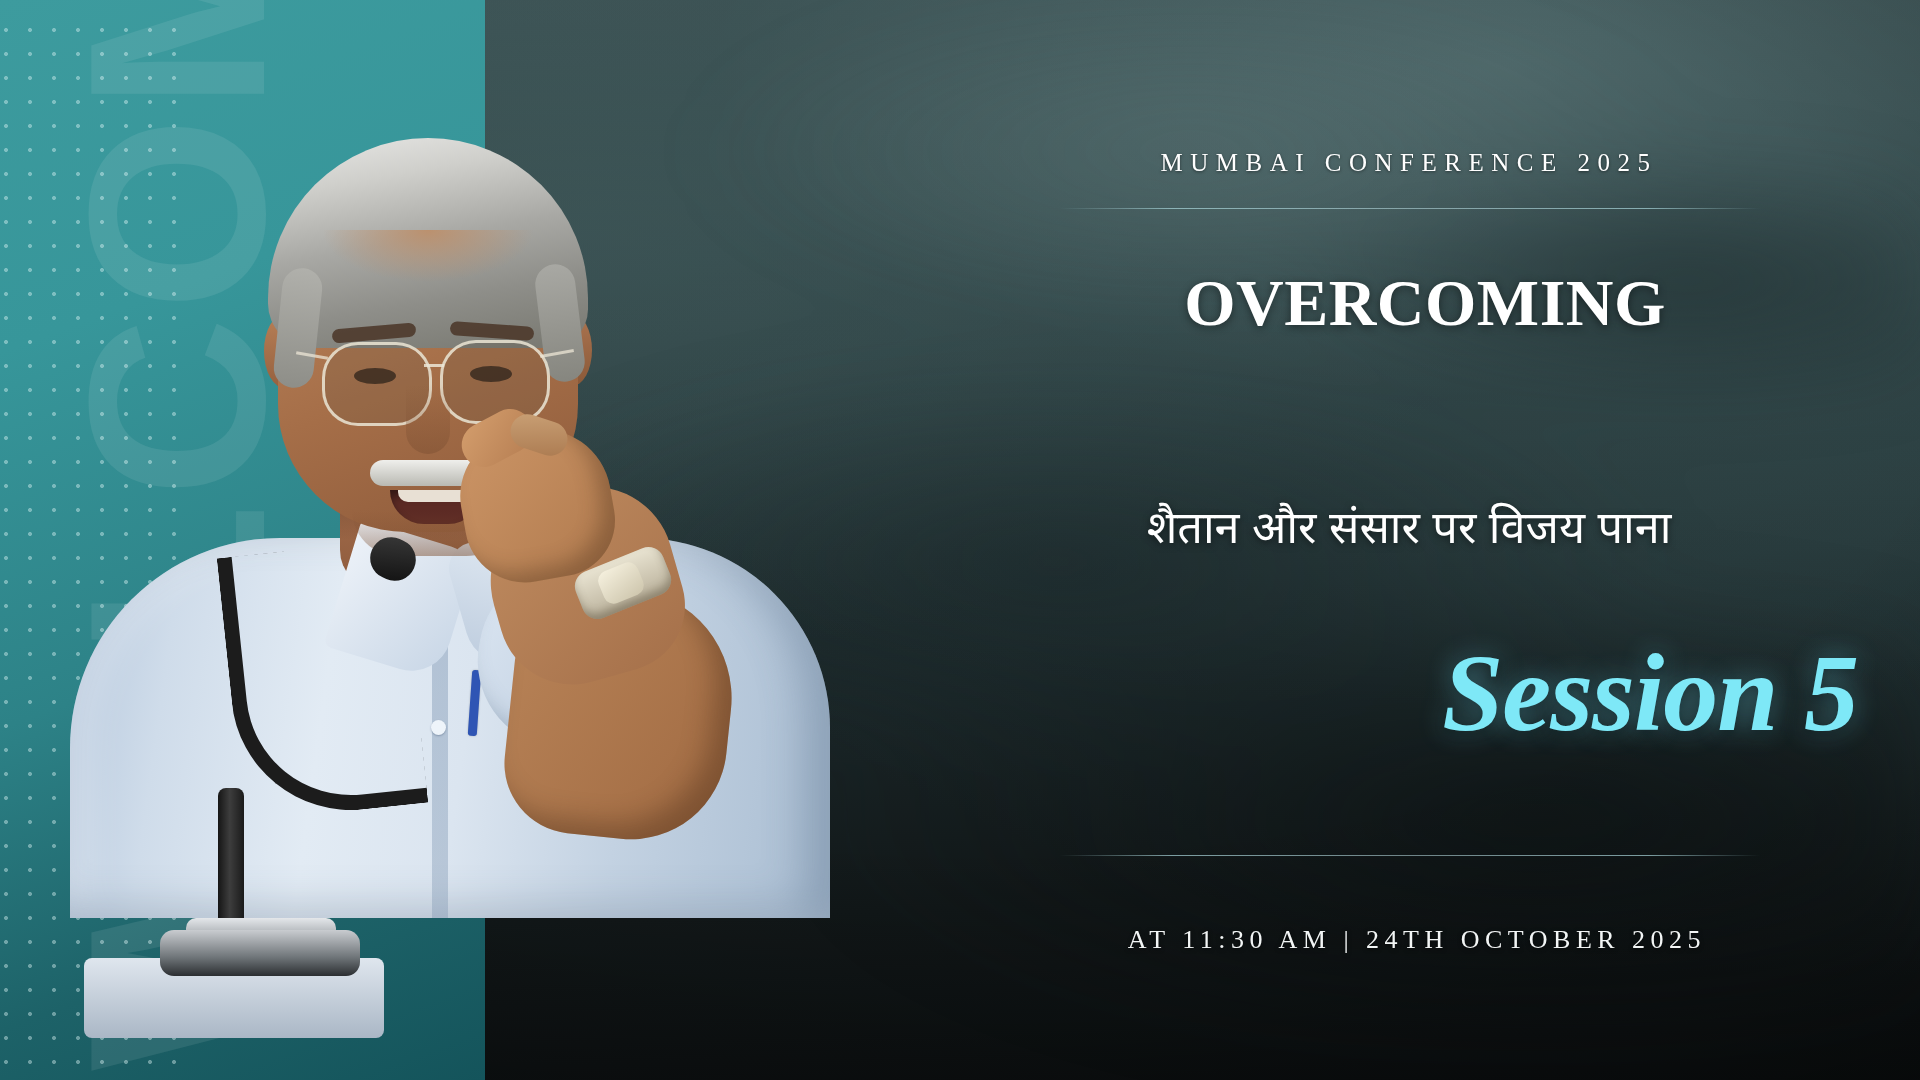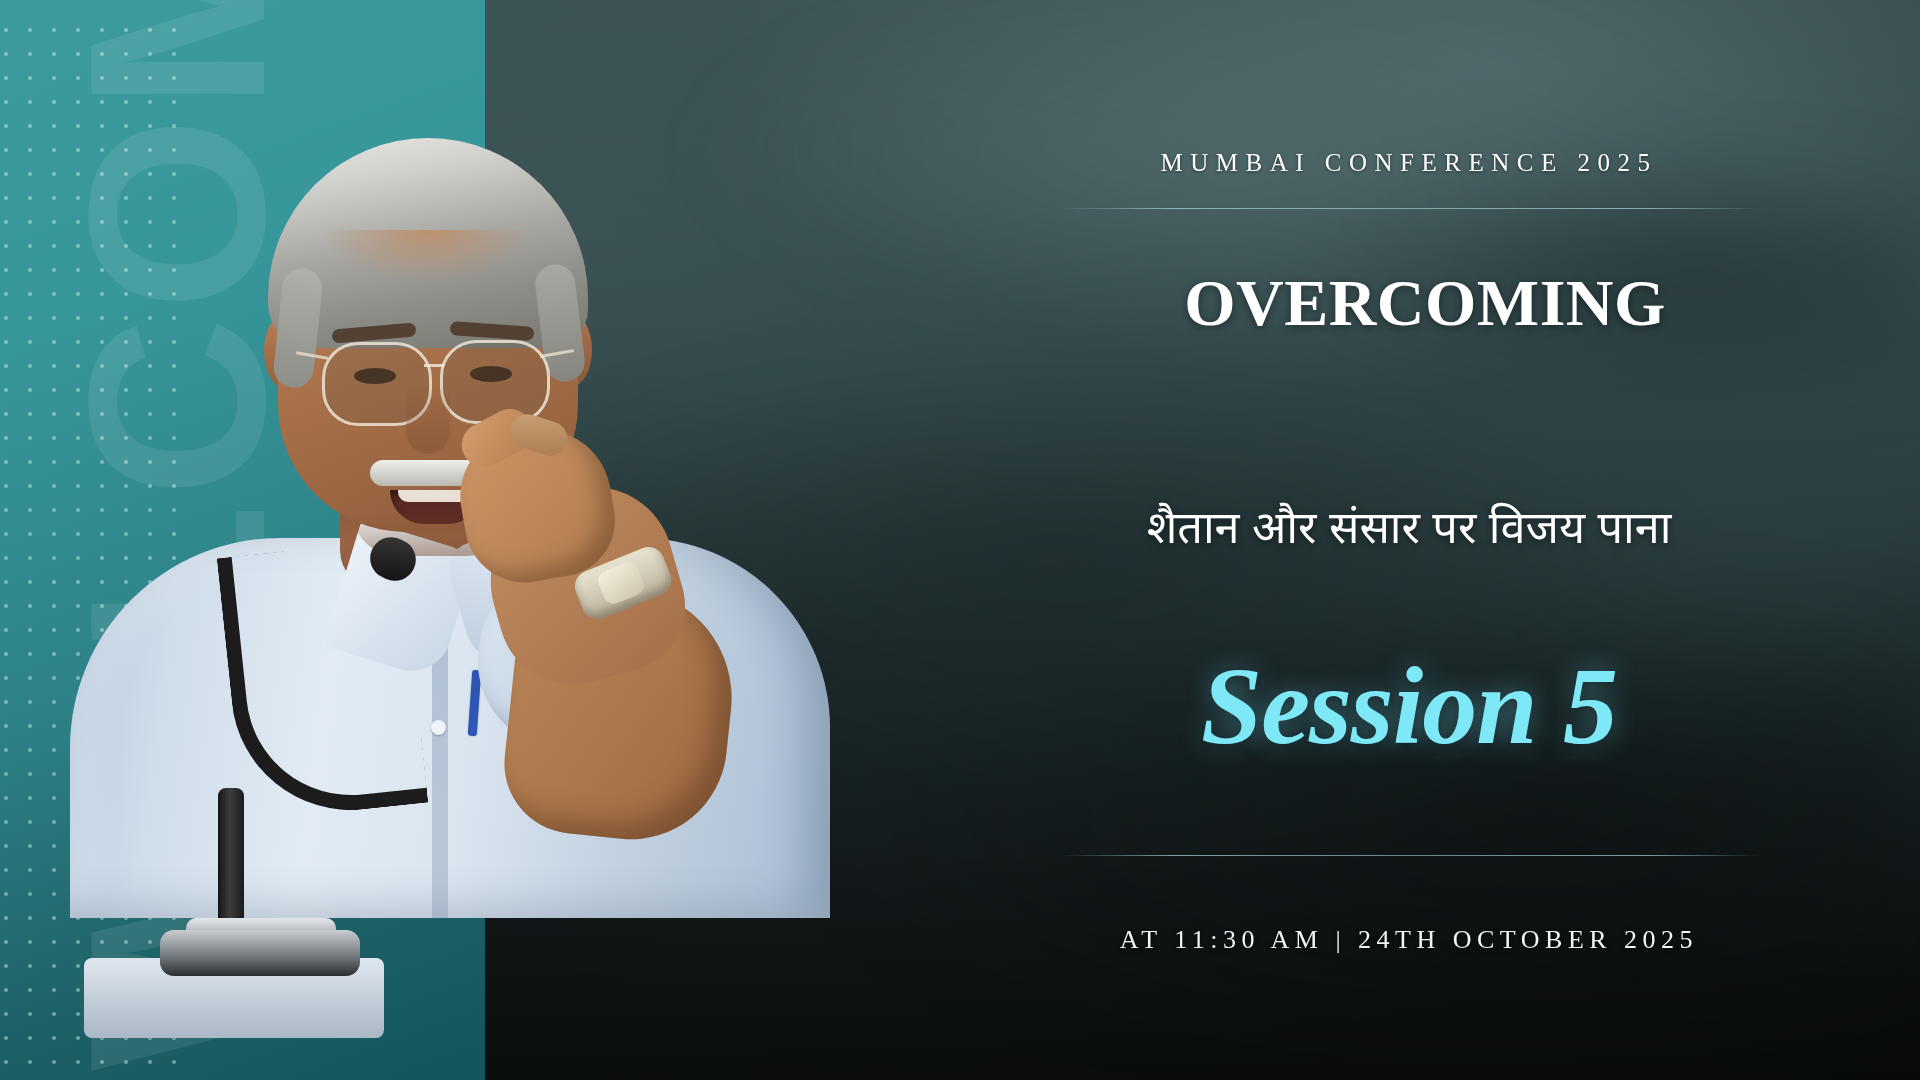--- a/index.html
+++ b/index.html
@@ -174,26 +174,26 @@
 
   .title{position:absolute;left:16px;top:265px;width:898px;text-align:center;
     font-family:"Liberation Serif",serif;font-weight:700;font-size:66px;line-height:1.14;
     color:#ffffff;letter-spacing:.5px;text-shadow:0 2px 8px rgba(0,0,0,.45);}
   .title .l2{white-space:nowrap;}
 
   .subtitle{position:absolute;left:0;top:495px;width:898px;text-align:center;
     font-family:"Liberation Sans",sans-serif;font-size:45px;color:#ffffff;
     text-shadow:0 2px 7px rgba(0,0,0,.5);font-weight:400;}
 
-  .session{position:absolute;left:0;top:643px;width:898px;text-align:center;
+  .session{position:absolute;left:0;top:630px;width:898px;text-align:right;
     font-family:"Liberation Serif",serif;font-style:italic;font-weight:700;
     font-size:110px;color:#7ee8f7;letter-spacing:-1px;
     text-shadow:0 0 26px rgba(110,215,235,.45), 0 3px 10px rgba(0,0,0,.45);}
 
-  .datetime{position:absolute;left:0;top:925px;width:898px;text-align:center;
+  .datetime{position:absolute;left:8px;top:925px;width:898px;text-align:center;
     font-family:"Liberation Serif",serif;font-size:26px;color:#f2f5f5;
     letter-spacing:5.5px;text-shadow:0 1px 4px rgba(0,0,0,.6);}
 </style>
 </head>
 <body>
 
 <div class="stage">
 
   <div class="bg"></div>
   <div class="bg-smudge"></div>

